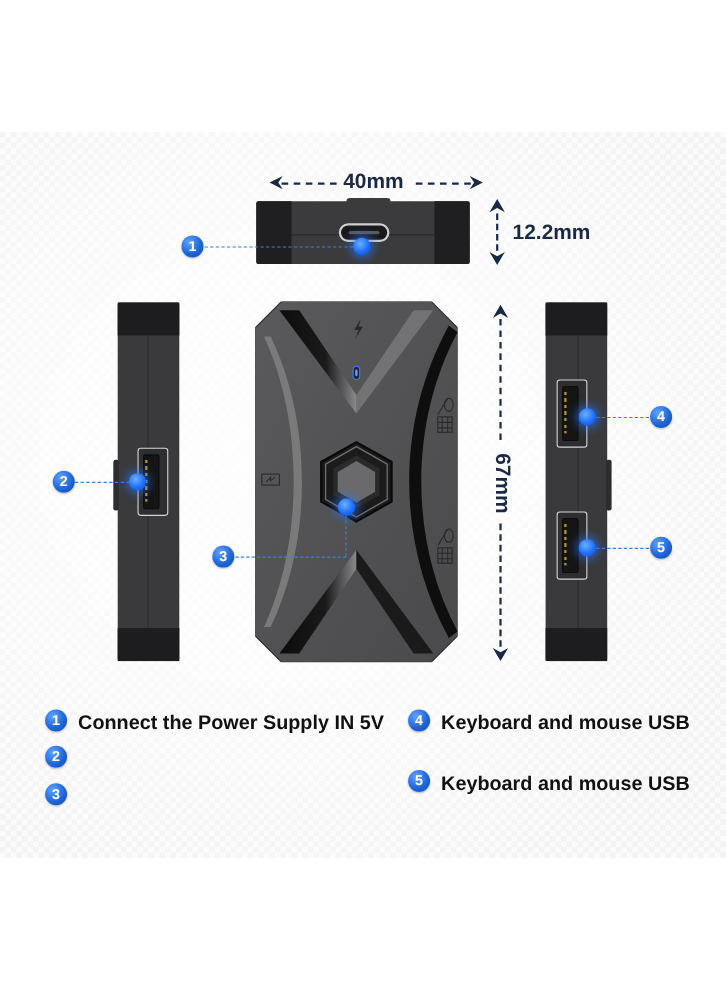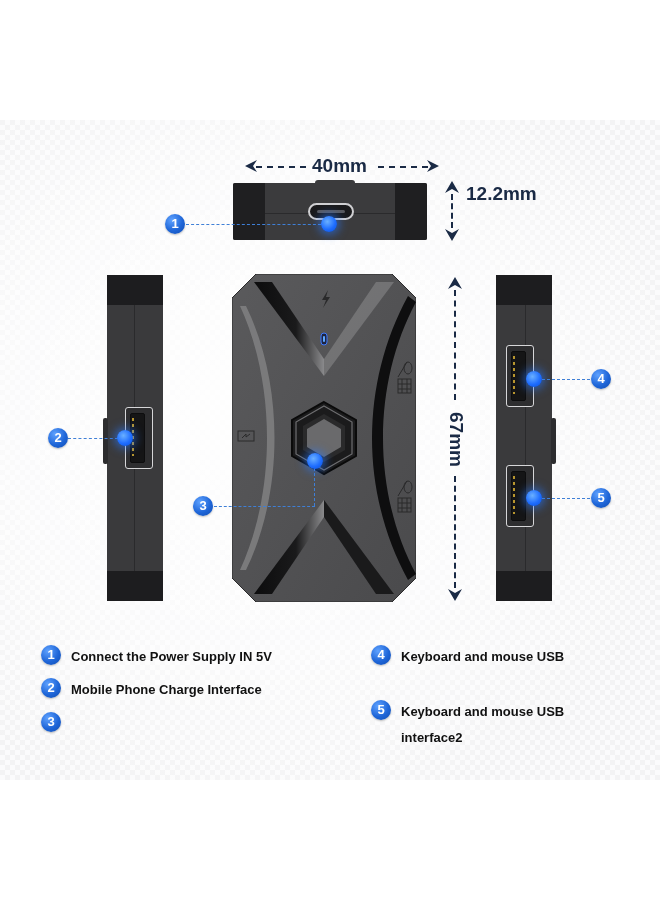--- a/index.html
+++ b/index.html
@@ -72,21 +72,21 @@
   .usb-a::before { content: ""; position: absolute; left: 4px; top: 5px; width: 13px; height: 48px; border: 1.5px solid #0d0d0e; background: #151516; border-radius: 2px; }
   .usb-a::after { content: ""; position: absolute; left: 6px; top: 10px; width: 2px; height: 38px; background: repeating-linear-gradient(to bottom, #b8962e 0 3px, transparent 3px 6px); }
   .side-nub { position: absolute; width: 5px; height: 46px; background: #2d2d2f; border-radius: 2px; }
 
   
   .front-device { position: absolute; left: 232px; top: 274px; width: 184px; height: 328px; }
 
   
   .legend-item { position: absolute; display: flex; align-items: flex-start; }
   .legend-item .badge { position: static; flex: 0 0 auto; margin-right: 10px; margin-top: 1px; }
-  .legend-text { font-weight: bold; color: #111; font-size: 13px; line-height: 26px; }
+  .legend-text { font-weight: bold; color: #111; font-size: 18px; line-height: 26px; }
 </style>
 </head>
 <body>
 
 <div class="panel"></div>
 
 <div class="abs" style="left:244px;top:155px;width:196px;height:24px;">
   <svg class="abs" style="left:0;top:4px" width="14" height="14">
       <path d="M1 7 L13 1 L9 7 L13 13 Z" fill="#1a2a45"></path>
     </svg>
@@ -99,21 +99,21 @@
 </div>
 
 <div class="abs" style="left:444px;top:180px;width:110px;height:62px;">
   <svg class="abs" style="left:0;top:0" width="16" height="14">
       <path d="M8 1 L15 13 L8 9 L1 13 Z" fill="#1a2a45"></path>
     </svg>
   <div class="dash-v" style="left:7px;top:14px;height:34px;"></div>
   <svg class="abs" style="left:0;top:48px" width="16" height="14">
       <path d="M8 13 L15 1 L8 5 L1 1 Z" fill="#1a2a45"></path>
     </svg>
-  <div class="abs dim-label" style="left:22px;top:3px;">12.2mm</div>
+  <div class="abs dim-label" style="left:22px;top:21px;">12.2mm</div>
 </div>
 
 <div class="top-device">
   <div class="bump"></div>
   <div class="cap-l"></div>
   <div class="cap-r"></div>
   <div class="seam"></div>
   <div class="usbc"></div>
 </div>
 <div class="dot" style="left:321px;top:216px;"></div>
@@ -226,30 +226,28 @@
 <div class="callout-line-v" style="left:314px;top:468px;height:38px;"></div>
 <div class="callout-line-h" style="left:214px;top:506px;width:101px;"></div>
 <div class="badge" style="left:193px;top:496px;">3</div>
 
 <div class="legend-item" style="left:41px;top:644px;">
   <div class="badge">1</div>
   <div class="legend-text">Connect the Power Supply IN 5V</div>
 </div>
 <div class="legend-item" style="left:41px;top:677px;">
   <div class="badge">2</div>
-  <div class="legend-text">Mobile Phone Charge Interface</div>
 </div>
 <div class="legend-item" style="left:41px;top:711px;">
   <div class="badge">3</div>
 </div>
 <div class="legend-item" style="left:371px;top:644px;">
   <div class="badge">4</div>
   <div>
     <div class="legend-text">Keyboard and mouse USB</div>
   </div>
 </div>
 <div class="legend-item" style="left:371px;top:699px;">
   <div class="badge">5</div>
   <div>
     <div class="legend-text">Keyboard and mouse USB</div>
-    <div class="legend-text">interface2</div>
   </div>
 </div>
 
 </body></html>

